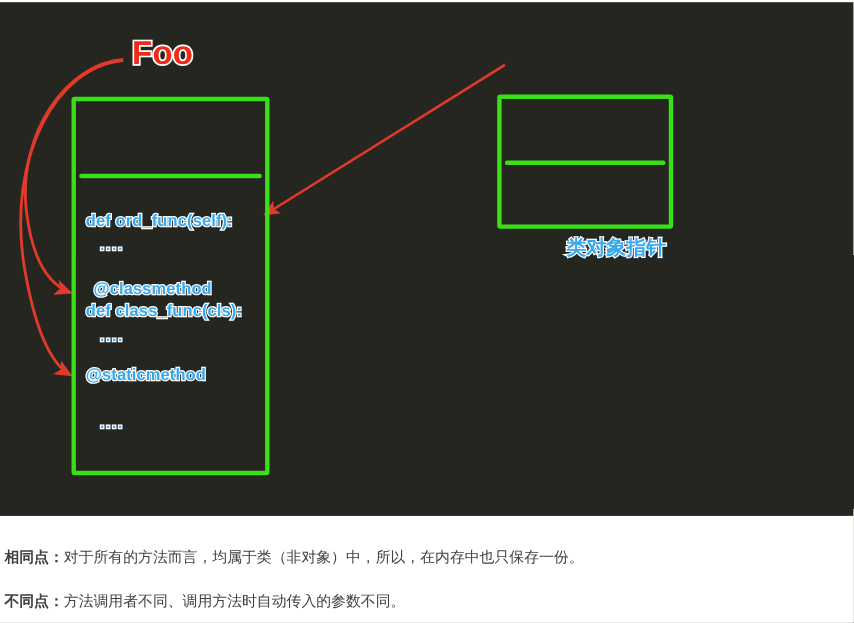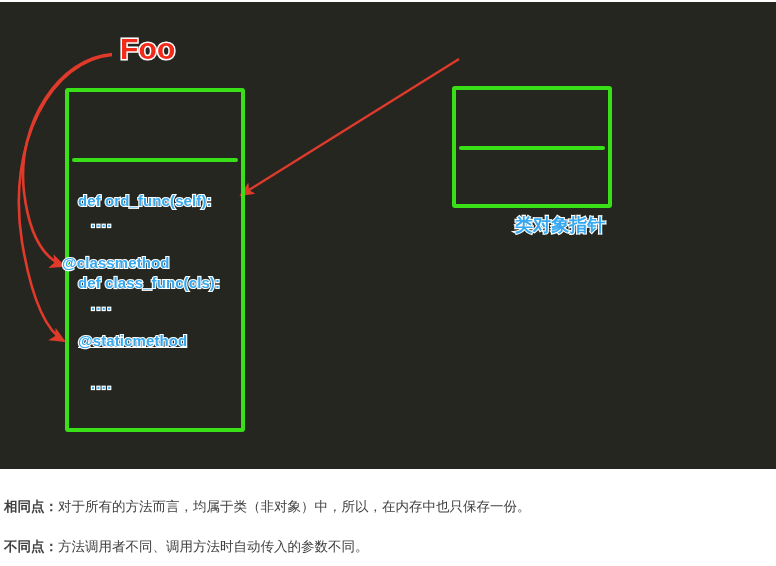--- a/index.html
+++ b/index.html
@@ -140,25 +140,25 @@
     <div id="title-foo" class="red-label">Foo</div>
 
     <div class="uml-box" id="class-box" style="left:65px; top:86px; width:180px; height:344px;">
     </div>
 
     <div class="uml-divider" style="left:72px; top:156px; width:166px;"></div>
 
     <div class="blue-text code-line" style="left:78px; top:190px;">def  ord_func(self):</div>
     <div class="blue-text code-dots" style="left:91px; top:212px;">....</div>
 
-    <div class="blue-text code-line" style="left:62px; top:252px;">@classmethod</div>
+    <div class="blue-text code-line" style="left:85px; top:252px;">@classmethod</div>
     <div class="blue-text code-line" style="left:78px; top:272px;">def  class_func(cls):</div>
     <div class="blue-text code-dots" style="left:91px; top:295px;">....</div>
 
-    <div class="blue-text code-line" style="left:78px; top:330px;text-decoration:underline;">@staticmethod</div>
+    <div class="blue-text code-line" style="left:78px; top:330px;">@staticmethod</div>
     <div class="blue-text code-dots" style="left:91px; top:374px;">....</div>
 
 
     <div class="uml-box" id="instance-box" style="left:452px; top:84px; width:160px; height:122px;">
     </div>
 
     <div class="uml-divider" style="left:459px; top:144px; width:146px;"></div>
 
 
     <div class="blue-text" style="left:515px; top:167px; font-size:18px;margin-top:44px;">类对象指针</div>

